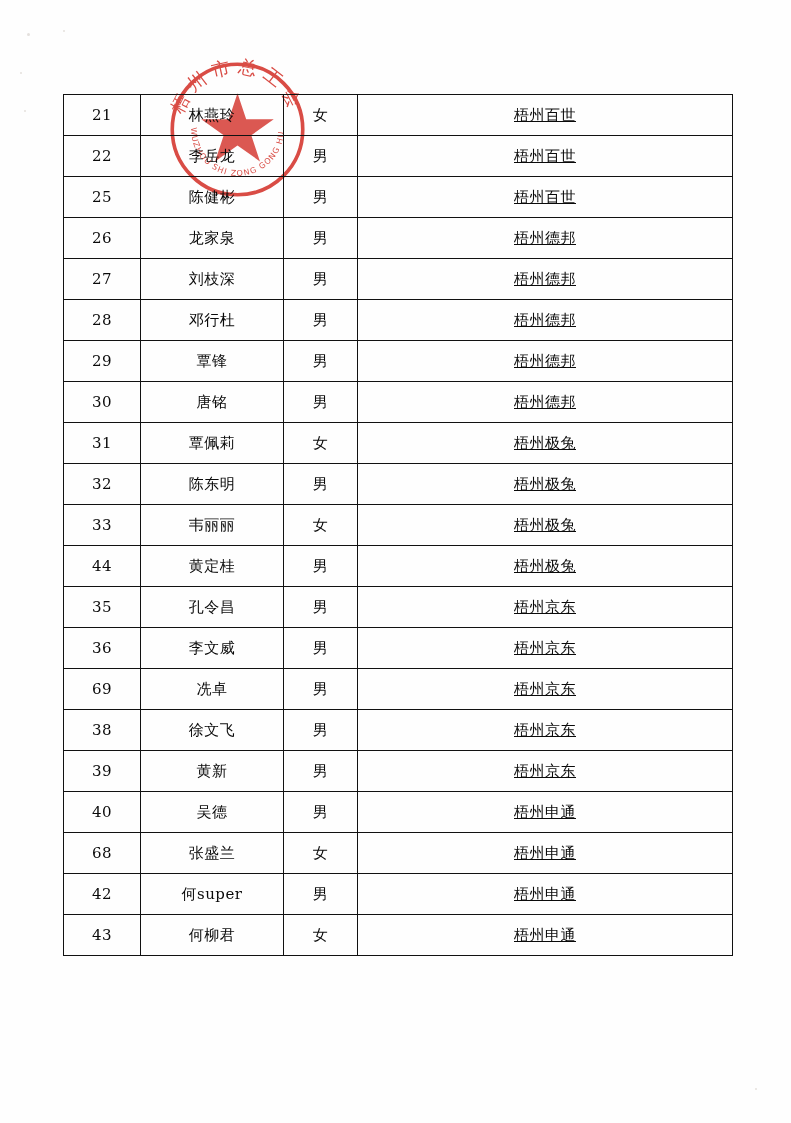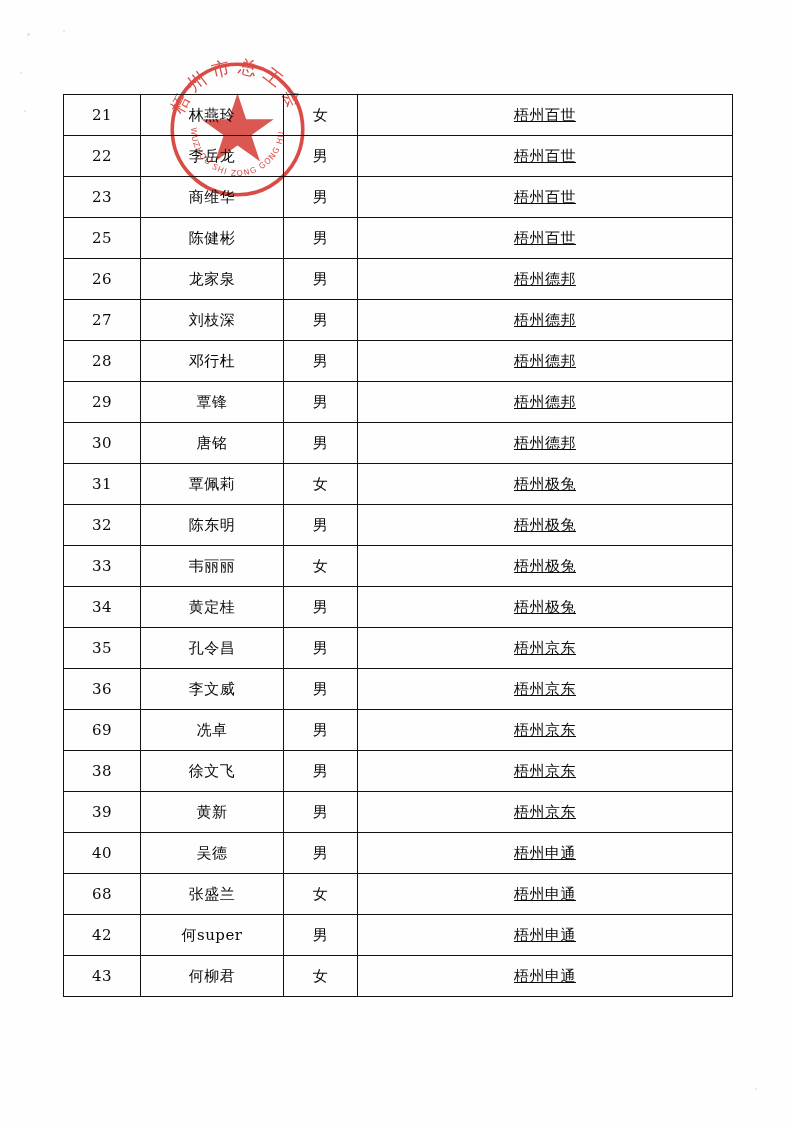--- a/index.html
+++ b/index.html
@@ -110,26 +110,20 @@
           <td class="c-gender cn">女</td>
           <td class="c-company cn">梧州百世</td>
         </tr>
         <tr>
           <td class="c-index">22</td>
           <td class="c-name cn">李岳龙</td>
           <td class="c-gender cn">男</td>
           <td class="c-company cn">梧州百世</td>
         </tr>
         <tr>
-          <td class="c-index">23</td>
-          <td class="c-name cn">商维华</td>
-          <td class="c-gender cn">男</td>
-          <td class="c-company cn">梧州百世</td>
-        </tr>
-        <tr>
           <td class="c-index">25</td>
           <td class="c-name cn">陈健彬</td>
           <td class="c-gender cn">男</td>
           <td class="c-company cn">梧州百世</td>
         </tr>
         <tr>
           <td class="c-index">26</td>
           <td class="c-name cn">龙家泉</td>
           <td class="c-gender cn">男</td>
           <td class="c-company cn">梧州德邦</td>
@@ -170,21 +164,21 @@
           <td class="c-gender cn">男</td>
           <td class="c-company cn">梧州极兔</td>
         </tr>
         <tr>
           <td class="c-index">33</td>
           <td class="c-name cn">韦丽丽</td>
           <td class="c-gender cn">女</td>
           <td class="c-company cn">梧州极兔</td>
         </tr>
         <tr>
-          <td class="c-index">34</td>
+          <td class="c-index">44</td>
           <td class="c-name cn">黄定桂</td>
           <td class="c-gender cn">男</td>
           <td class="c-company cn">梧州极兔</td>
         </tr>
         <tr>
           <td class="c-index">35</td>
           <td class="c-name cn">孔令昌</td>
           <td class="c-gender cn">男</td>
           <td class="c-company cn">梧州京东</td>
         </tr>

